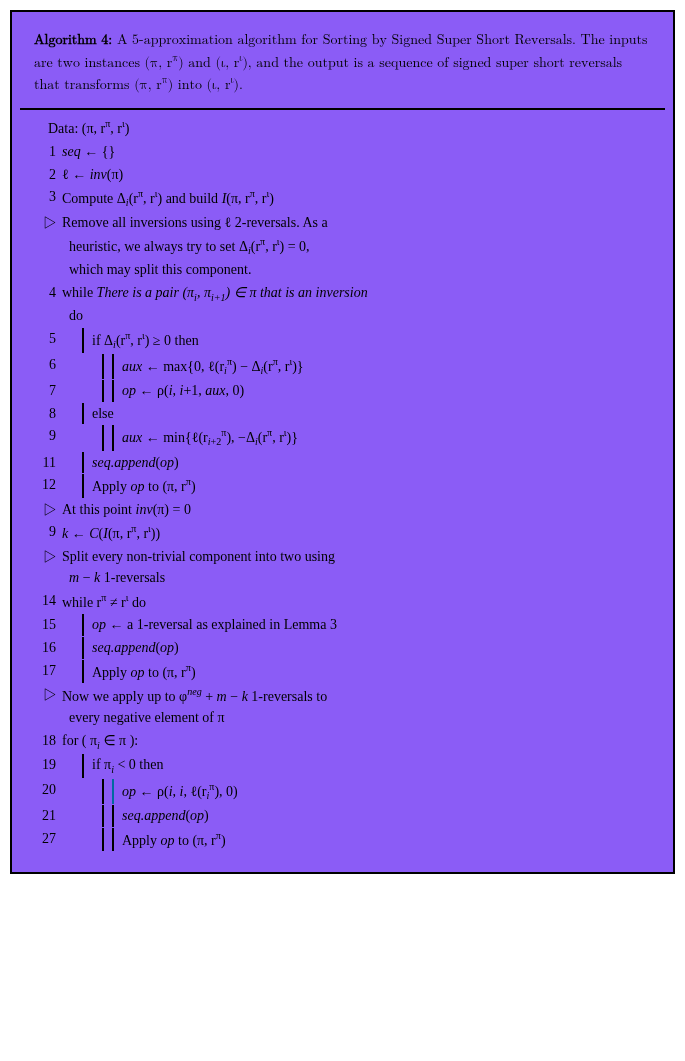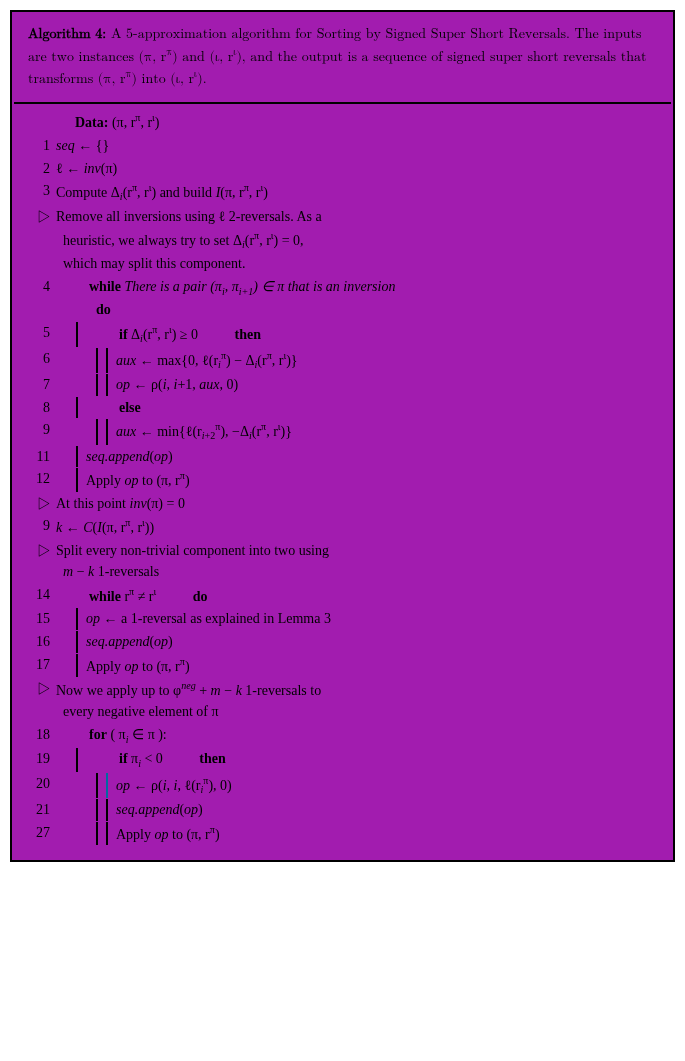--- a/index.html
+++ b/index.html
@@ -15,22 +15,22 @@
       display: flex;
       justify-content: center;
       align-items: flex-start;
       min-height: 1061px;
       padding: 10px;
     }
 
     .algorithm-box {
       width: 665px;
       border: 2px solid #000;
-      padding: 2px;
-      background: #a21caf;
+      padding: 8px;
+      background: #8b5cf6;
     }
 
     .algorithm-header {
       border-bottom: 2px solid #000;
       padding: 10px 14px 12px 14px;
       line-height: 1.5;
     }
 
     .algorithm-body {
       padding: 8px 14px 12px 14px;
@@ -88,22 +88,21 @@
     .comment-text {
       flex: 1;
       font-family: 'Computer Modern', Georgia, serif;
     }
 
     em {
       font-style: italic;
     }
 
     .bold {
-      font-weight: bold;
-      margin-left: 33px;
+      font-weight: normal;
     }
 
     sub {
       font-size: 0.72em;
     }
     sup {
       font-size: 0.72em;
     }
 
   </style>

